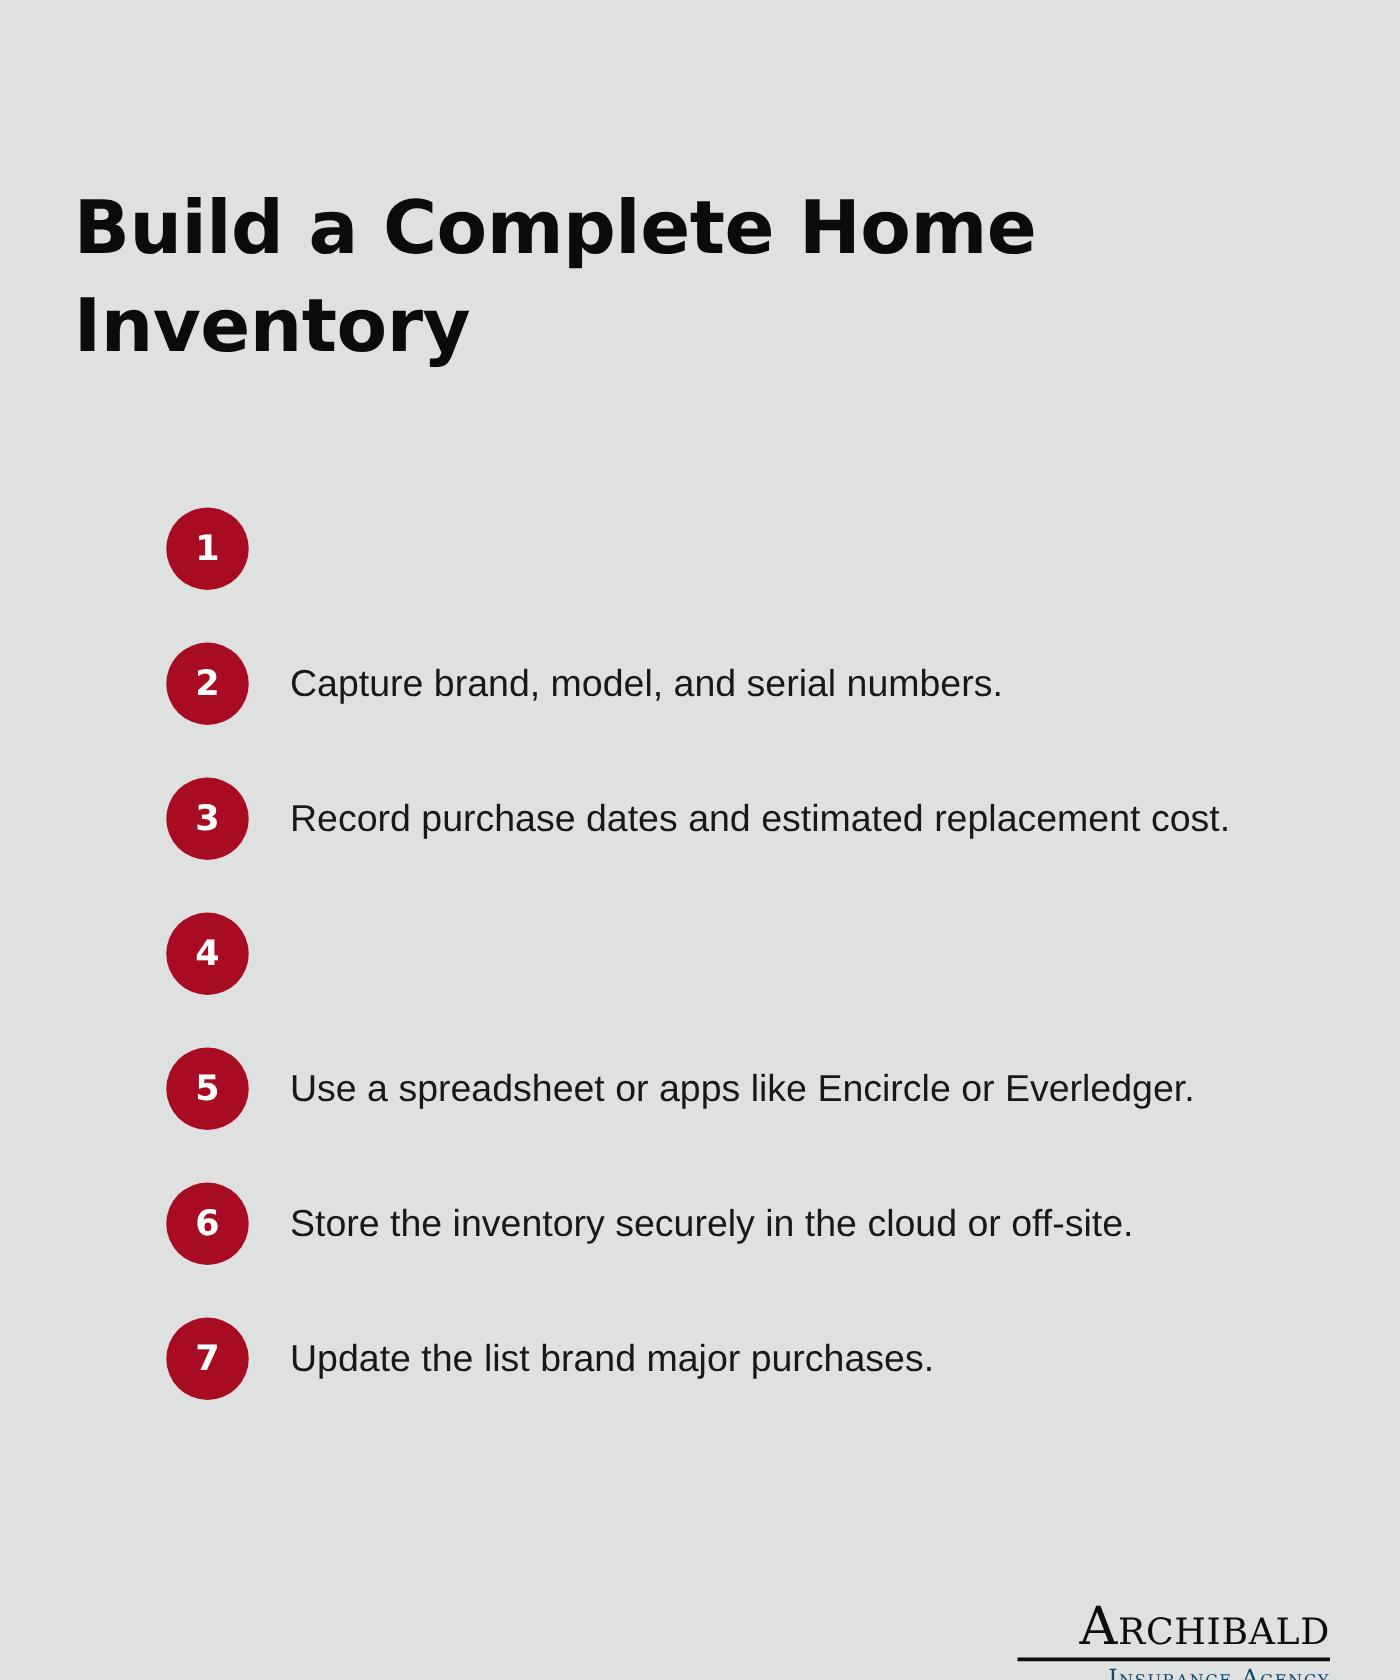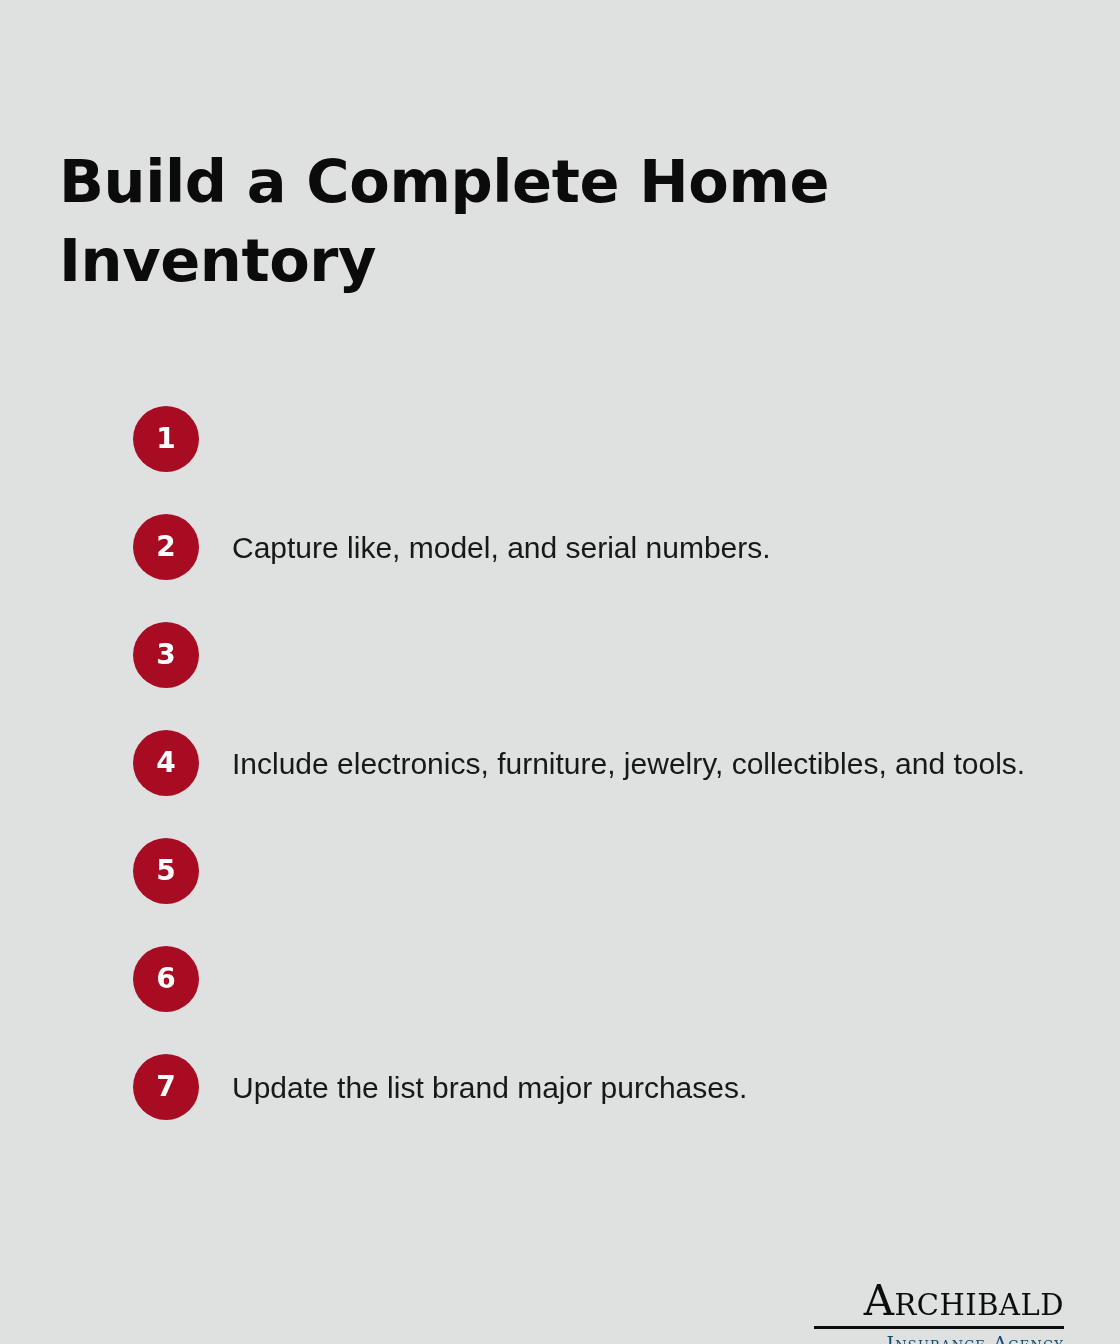--- a/index.html
+++ b/index.html
@@ -143,38 +143,40 @@
   </div>
 
   <ul class="steps">
 
     <li class="step">
       <span class="step-badge">1</span>
     </li>
 
     <li class="step">
       <span class="step-badge">2</span>
-      <span class="step-text">Capture like, model, and serial numbers.</span>
+      <span class="step-text">Capture brand, model, and serial numbers.</span>
     </li>
 
     <li class="step">
       <span class="step-badge">3</span>
+      <span class="step-text">Record purchase dates and estimated replacement cost.</span>
     </li>
 
     <li class="step">
       <span class="step-badge">4</span>
-      <span class="step-text">Include electronics, furniture, jewelry, collectibles, and tools.</span>
     </li>
 
     <li class="step">
       <span class="step-badge">5</span>
+      <span class="step-text">Use a spreadsheet or apps like Encircle or Everledger.</span>
     </li>
 
     <li class="step">
       <span class="step-badge">6</span>
+      <span class="step-text">Store the inventory securely in the cloud or off-site.</span>
     </li>
 
     <li class="step">
       <span class="step-badge">7</span>
       <span class="step-text">Update the list brand major purchases.</span>
     </li>
 
   </ul>
 
   <div class="logo">

